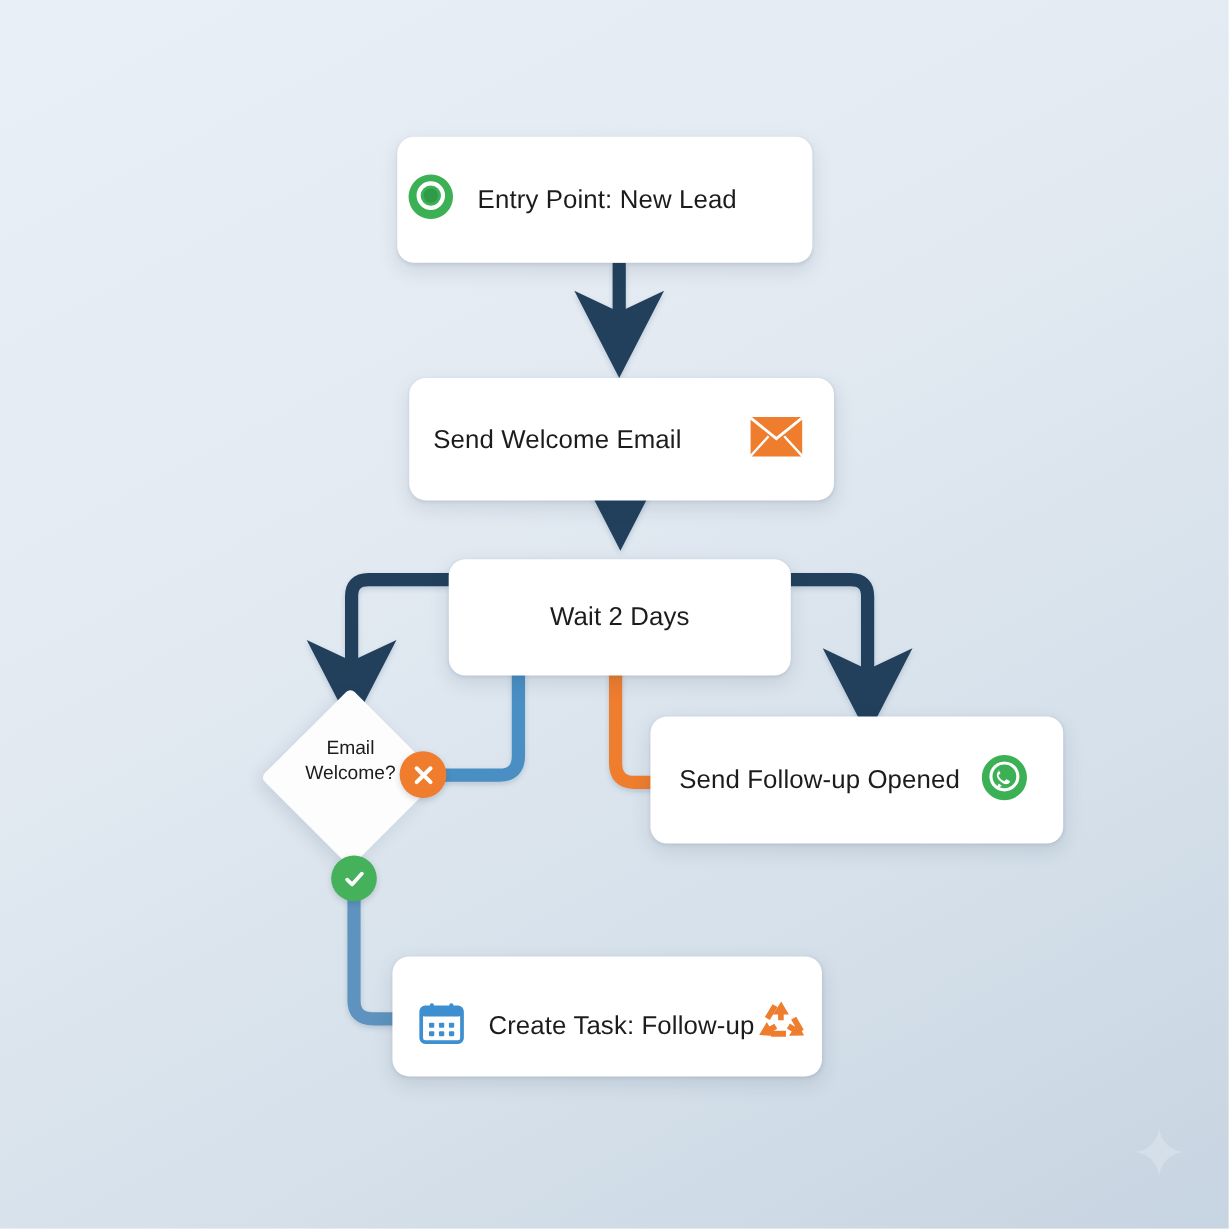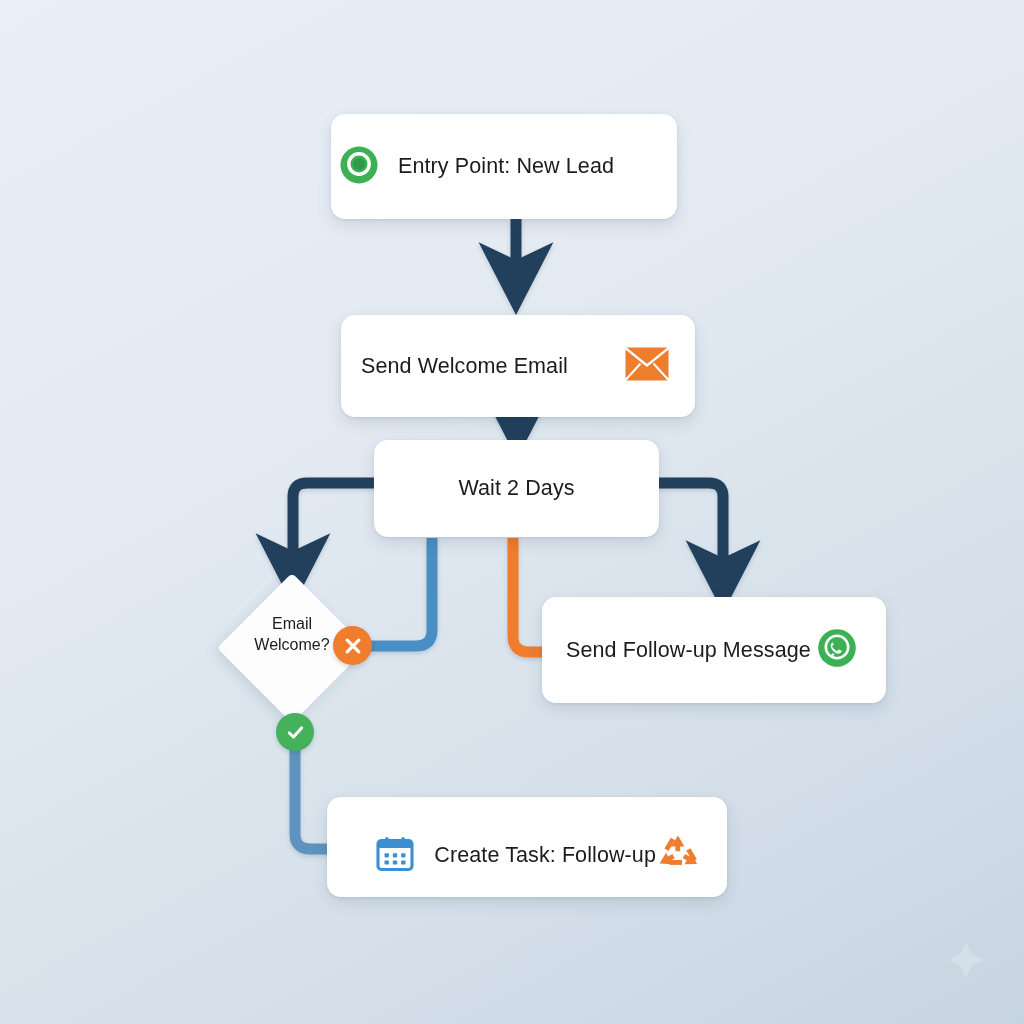--- a/index.html
+++ b/index.html
@@ -57,36 +57,36 @@
   
   #node-welcome {
     left: 341px; top: 299px; width: 354px; height: 102px;
     padding: 0 26px 0 20px;
     justify-content: space-between;
     margin-top: 16px;
   }
 
   
   #node-wait {
-    left: 374px; top: 440px; width: 285px; height: 97px;
+    left: 374px; top: 466px; width: 285px; height: 97px;
     justify-content: center;
   }
 
   
   #node-followup {
     left: 542px; top: 597px; width: 344px; height: 106px;
     padding: 0 28px 0 24px;
     justify-content: space-between;
   }
 
   
   #node-task {
-    left: 327px; top: 797px; width: 400px; height: 100px;
+    left: 327px; top: 797px; width: 358px; height: 100px;
     padding: 17px 27px 0 22px;
-    justify-content: flex-end;
+    justify-content: flex-start;
   }
   #node-task .task-left {
     display: flex; align-items: center;
   }
   #node-task .node-label { margin-left: 20px; }
 
   
   #node-decision {
     position: absolute;
     left: 239px; top: 595px;
@@ -209,21 +209,21 @@
     </svg>
   </div>
 
   <div class="badge" id="badge-yes">
     <svg width="21" height="21" viewBox="0 0 21 21" xmlns="http://www.w3.org/2000/svg">
       <path d="M4.3,11.0 L8.4,15.0 L16.6,6.0" stroke="#ffffff" stroke-width="3.1" stroke-linecap="round" stroke-linejoin="round" fill="none"></path>
     </svg>
   </div>
 
   <div class="node" id="node-followup">
-    <span class="node-label">Send Follow-up Message</span>
+    <span class="node-label">Send Follow-up Opened</span>
     <span class="icon">
       <svg width="42" height="42" viewBox="0 0 42 42" xmlns="http://www.w3.org/2000/svg">
         <path d="M21 2.2 A18.8 18.8 0 1 1 20.99 2.2 Z" fill="#3cb054"></path>
         <path d="M11.5 36.5 L15.0 28.5 L20.0 31.5 Z" fill="#3cb054"></path>
         <circle cx="21" cy="20" r="11.2" fill="none" stroke="#ffffff" stroke-width="2.6"></circle>
         <path d="M16.8,15.6 c-0.5,0.1 -1.6,0.7 -2.0,2.3 c-0.5,1.9 0.7,4.2 2.5,6.0
                  c1.8,1.8 4.1,3.0 6.0,2.5 c1.6,-0.4 2.2,-1.5 2.3,-2.0
                  c0.1,-0.4 -0.1,-0.6 -0.4,-0.8 l-2.2,-1.1 c-0.3,-0.2 -0.6,-0.1 -0.8,0.2
                  l-0.8,1.0 c-0.2,0.2 -0.4,0.3 -0.7,0.2 c-1.0,-0.4 -2.0,-1.1 -2.7,-1.8
                  c-0.7,-0.7 -1.4,-1.7 -1.8,-2.7 c-0.1,-0.3 0.0,-0.5 0.2,-0.7

